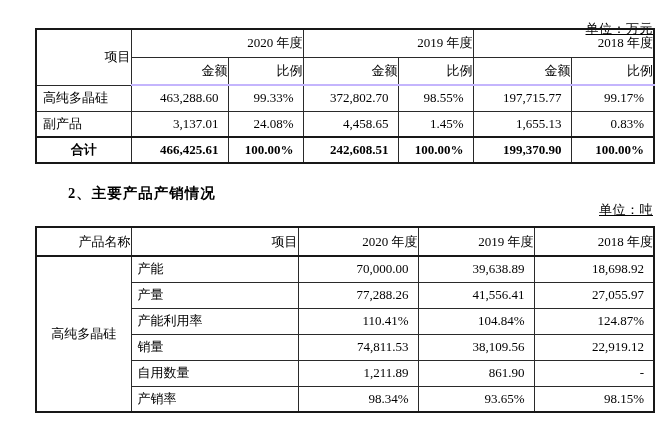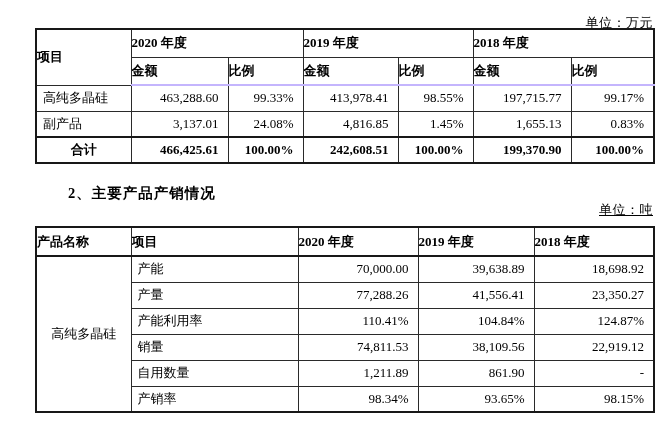--- a/index.html
+++ b/index.html
@@ -14,38 +14,38 @@
     font-family: "Liberation Serif", "DejaVu Serif", serif;
     color: #000000;
     overflow: hidden;
   }
   .unit-label {
     position: absolute;
     right: 6px;
     font-size: 13px;
     letter-spacing: 0.5px;
   }
-  .unit-top { top: 14px; text-decoration: underline; }
+  .unit-top { top: 20px; text-decoration: underline; }
   .unit-bottom { top: 201px; text-decoration: underline; }
 
   table {
     position: absolute;
     left: 35px;
     border-collapse: collapse;
     table-layout: fixed;
     border: 2px solid #181818;
   }
   th, td {
     border: 1px solid #2a2a2a;
     font-size: 13px;
     white-space: nowrap;
     overflow: hidden;
     padding: 0;
   }
-  th { font-weight: bold; text-align: left; }
+  th { font-weight: normal; text-align: right; }
 
   
   .t1 { top: 28px; width: 618px; }
   .t1 thead tr { height: 28px; }
   .t1 tbody tr { height: 26px; }
   .t1 thead tr.sub th { border-bottom: 2px solid #c4b5fd; }
   .t1 tr.total td { border-top: 2px solid #181818; font-weight: bold; }
 
   
   .t2 { top: 226px; width: 618px; }
@@ -95,30 +95,30 @@
       <th>比例</th>
       <th>金额</th>
       <th>比例</th>
     </tr>
   </thead>
   <tbody>
     <tr>
       <td class="lbl">高纯多晶硅</td>
       <td class="num">463,288.60</td>
       <td class="num">99.33%</td>
-      <td class="num">413,978.41</td>
+      <td class="num">372,802.70</td>
       <td class="num">98.55%</td>
       <td class="num">197,715.77</td>
       <td class="num">99.17%</td>
     </tr>
     <tr>
       <td class="lbl">副产品</td>
       <td class="num">3,137.01</td>
       <td class="num">24.08%</td>
-      <td class="num">4,816.85</td>
+      <td class="num">4,458.65</td>
       <td class="num">1.45%</td>
       <td class="num">1,655.13</td>
       <td class="num">0.83%</td>
     </tr>
     <tr class="total">
       <td class="ctr">合计</td>
       <td class="num">466,425.61</td>
       <td class="num">100.00%</td>
       <td class="num">242,608.51</td>
       <td class="num">100.00%</td>
@@ -154,21 +154,21 @@
       <td class="ctr" rowspan="6">高纯多晶硅</td>
       <td class="lbl">产能</td>
       <td class="num">70,000.00</td>
       <td class="num">39,638.89</td>
       <td class="num">18,698.92</td>
     </tr>
     <tr>
       <td class="lbl">产量</td>
       <td class="num">77,288.26</td>
       <td class="num">41,556.41</td>
-      <td class="num">23,350.27</td>
+      <td class="num">27,055.97</td>
     </tr>
     <tr>
       <td class="lbl">产能利用率</td>
       <td class="num">110.41%</td>
       <td class="num">104.84%</td>
       <td class="num">124.87%</td>
     </tr>
     <tr>
       <td class="lbl">销量</td>
       <td class="num">74,811.53</td>

